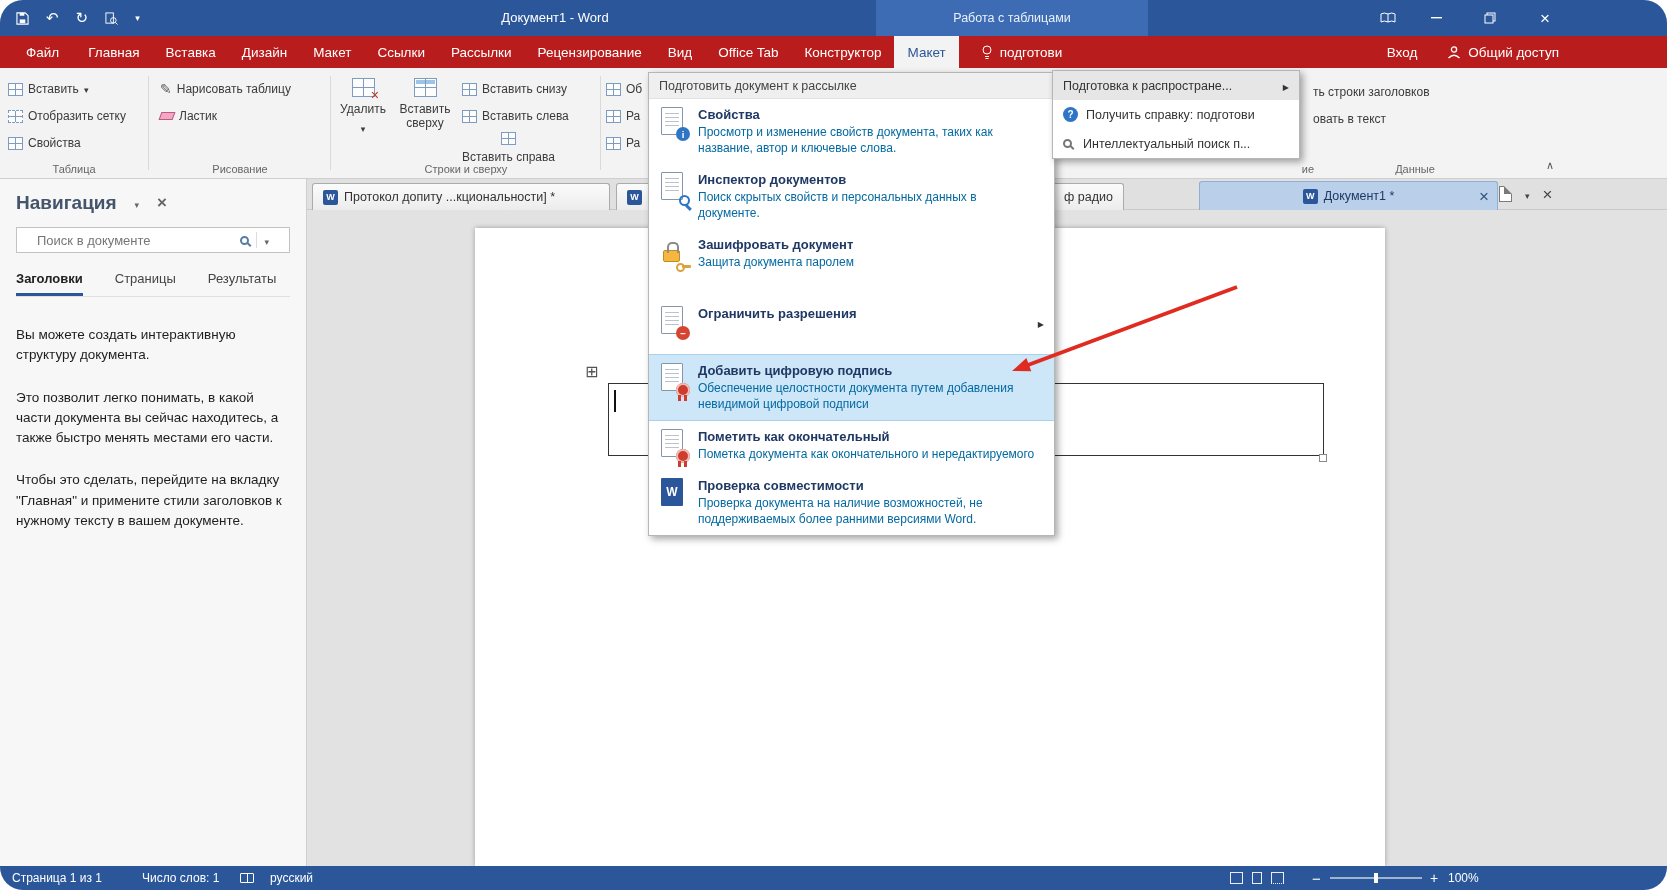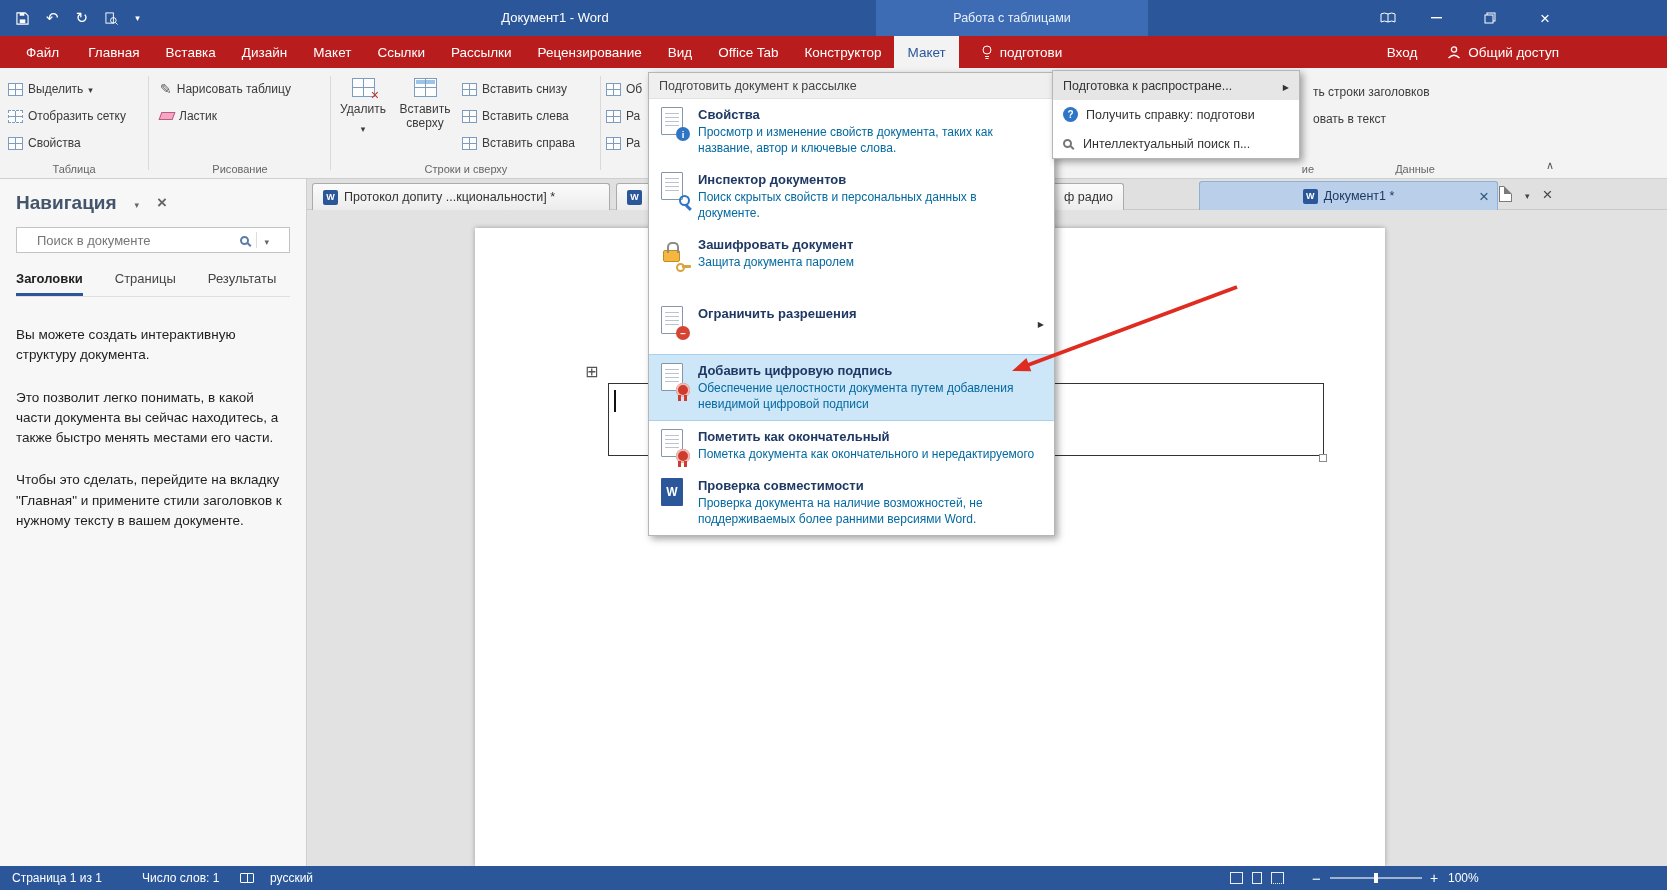--- a/index.html
+++ b/index.html
@@ -1,18 +1,18 @@
 <!DOCTYPE html>
 <html><head>
 <meta charset="utf-8">
 <style>
   *{margin:0;padding:0;box-sizing:border-box;font-family:"Liberation Sans","DejaVu Sans",sans-serif;}
   html,body{width:1667px;height:890px;}
   body{overflow:hidden;}
-  #app{position:relative;width:1667px;height:890px;background:#E2E2E2;overflow:hidden;}
+  #app{position:relative;width:1667px;height:890px;background:#E2E2E2;overflow:hidden;border-radius:23px;}
 
   
   .titlebar{position:absolute;left:0;top:0;width:100%;height:36px;background:#2B579A;color:#fff;}
   .qat{position:absolute;left:16px;top:0;height:36px;display:flex;align-items:center;gap:17px;}
   .qat span{display:inline-flex;align-items:center;justify-content:center;color:#fff;}
   .g{font-style:normal;display:inline-block;}
   .g-undo::before{content:"↶";font-size:15px;}
   .g-redo::before{content:"↻";font-size:15px;}
   .g-caret::before{content:"▾";font-size:9px;}
   .g-x::before{content:"×";font-size:17px;line-height:1;}
@@ -217,21 +217,21 @@
           </svg>
         <span>Общий доступ</span>
       </div>
     </div>
   </nav>
 
   <section class="ribbon">
 
     <div class="rrow" style="left:8px;top:10px;">
       <span class="tgi"></span>
-      <span>Выделить</span>
+      <span>Вставить</span>
       <span class="g g-caret"></span>
     </div>
     <div class="rrow" style="left:8px;top:37px;">
       <span class="tgi dashed"></span>
       <span>Отобразить сетку</span>
     </div>
     <div class="rrow" style="left:8px;top:64px;">
       <span class="tgi"></span>
       <span>Свойства</span>
     </div>
@@ -263,21 +263,21 @@
       <span>Вставить сверху</span>
     </div>
     <div class="rrow" style="left:462px;top:10px;">
       <span class="tgi"></span>
       <span>Вставить снизу</span>
     </div>
     <div class="rrow" style="left:462px;top:37px;">
       <span class="tgi"></span>
       <span>Вставить слева</span>
     </div>
-    <div class="rrow" style="left:462px;top:64px;">
+    <div class="rrow" style="left:462px;top:64px;flex-direction:column;">
       <span class="tgi"></span>
       <span>Вставить справа</span>
     </div>
     <div class="glabel" style="left:332px;width:268px;">Строки и сверху</div>
     <div class="gsep" style="left:600px;"></div>
 
     <div class="rrow" style="left:606px;top:10px;">
       <span class="tgi"></span>
       <span>Об</span>
     </div>

